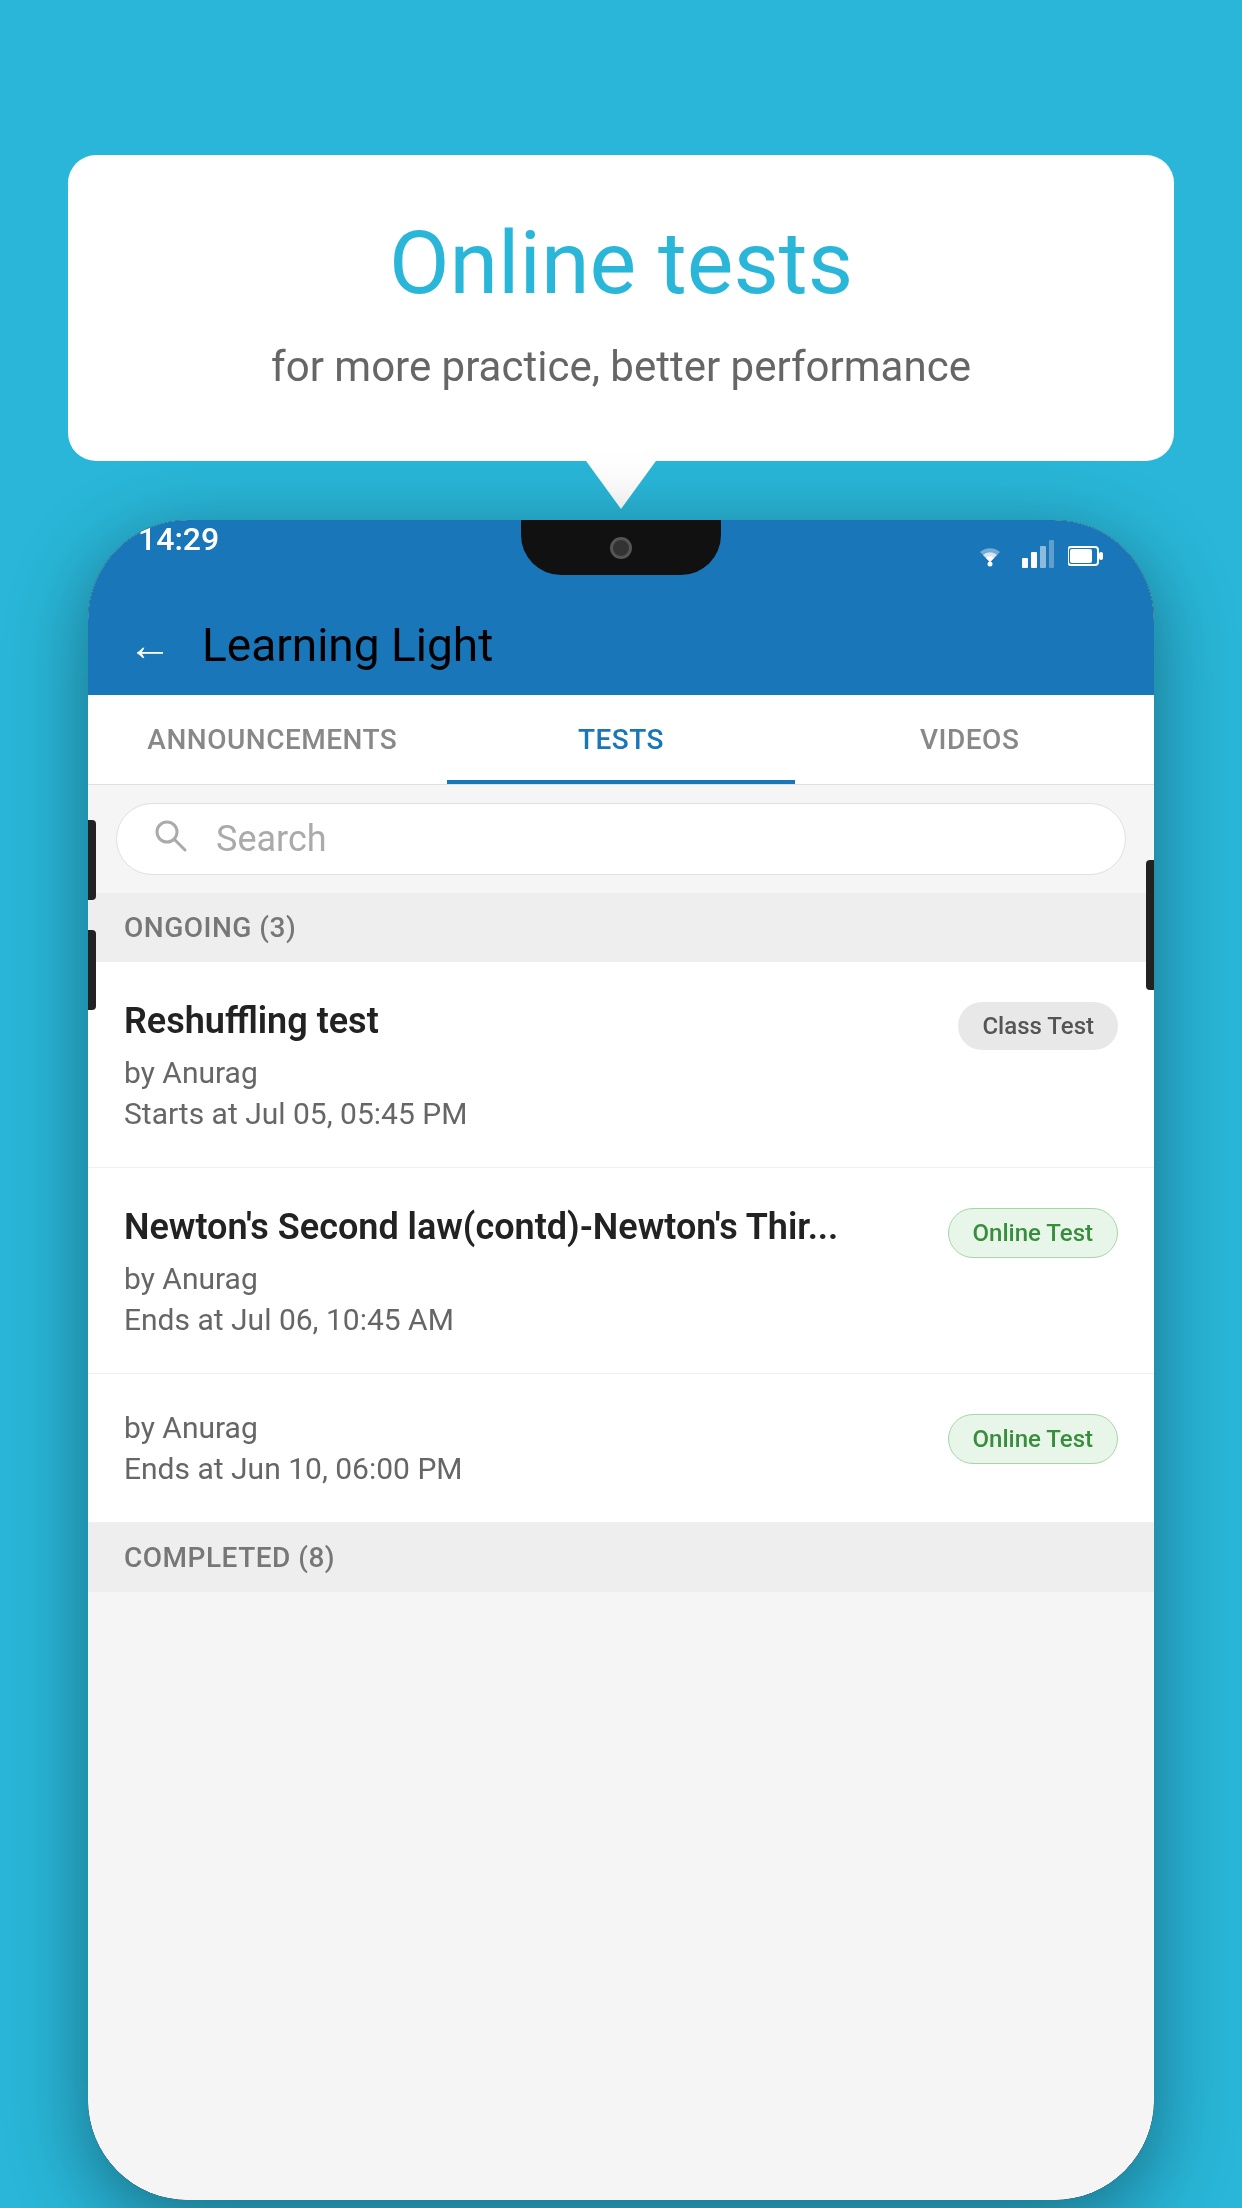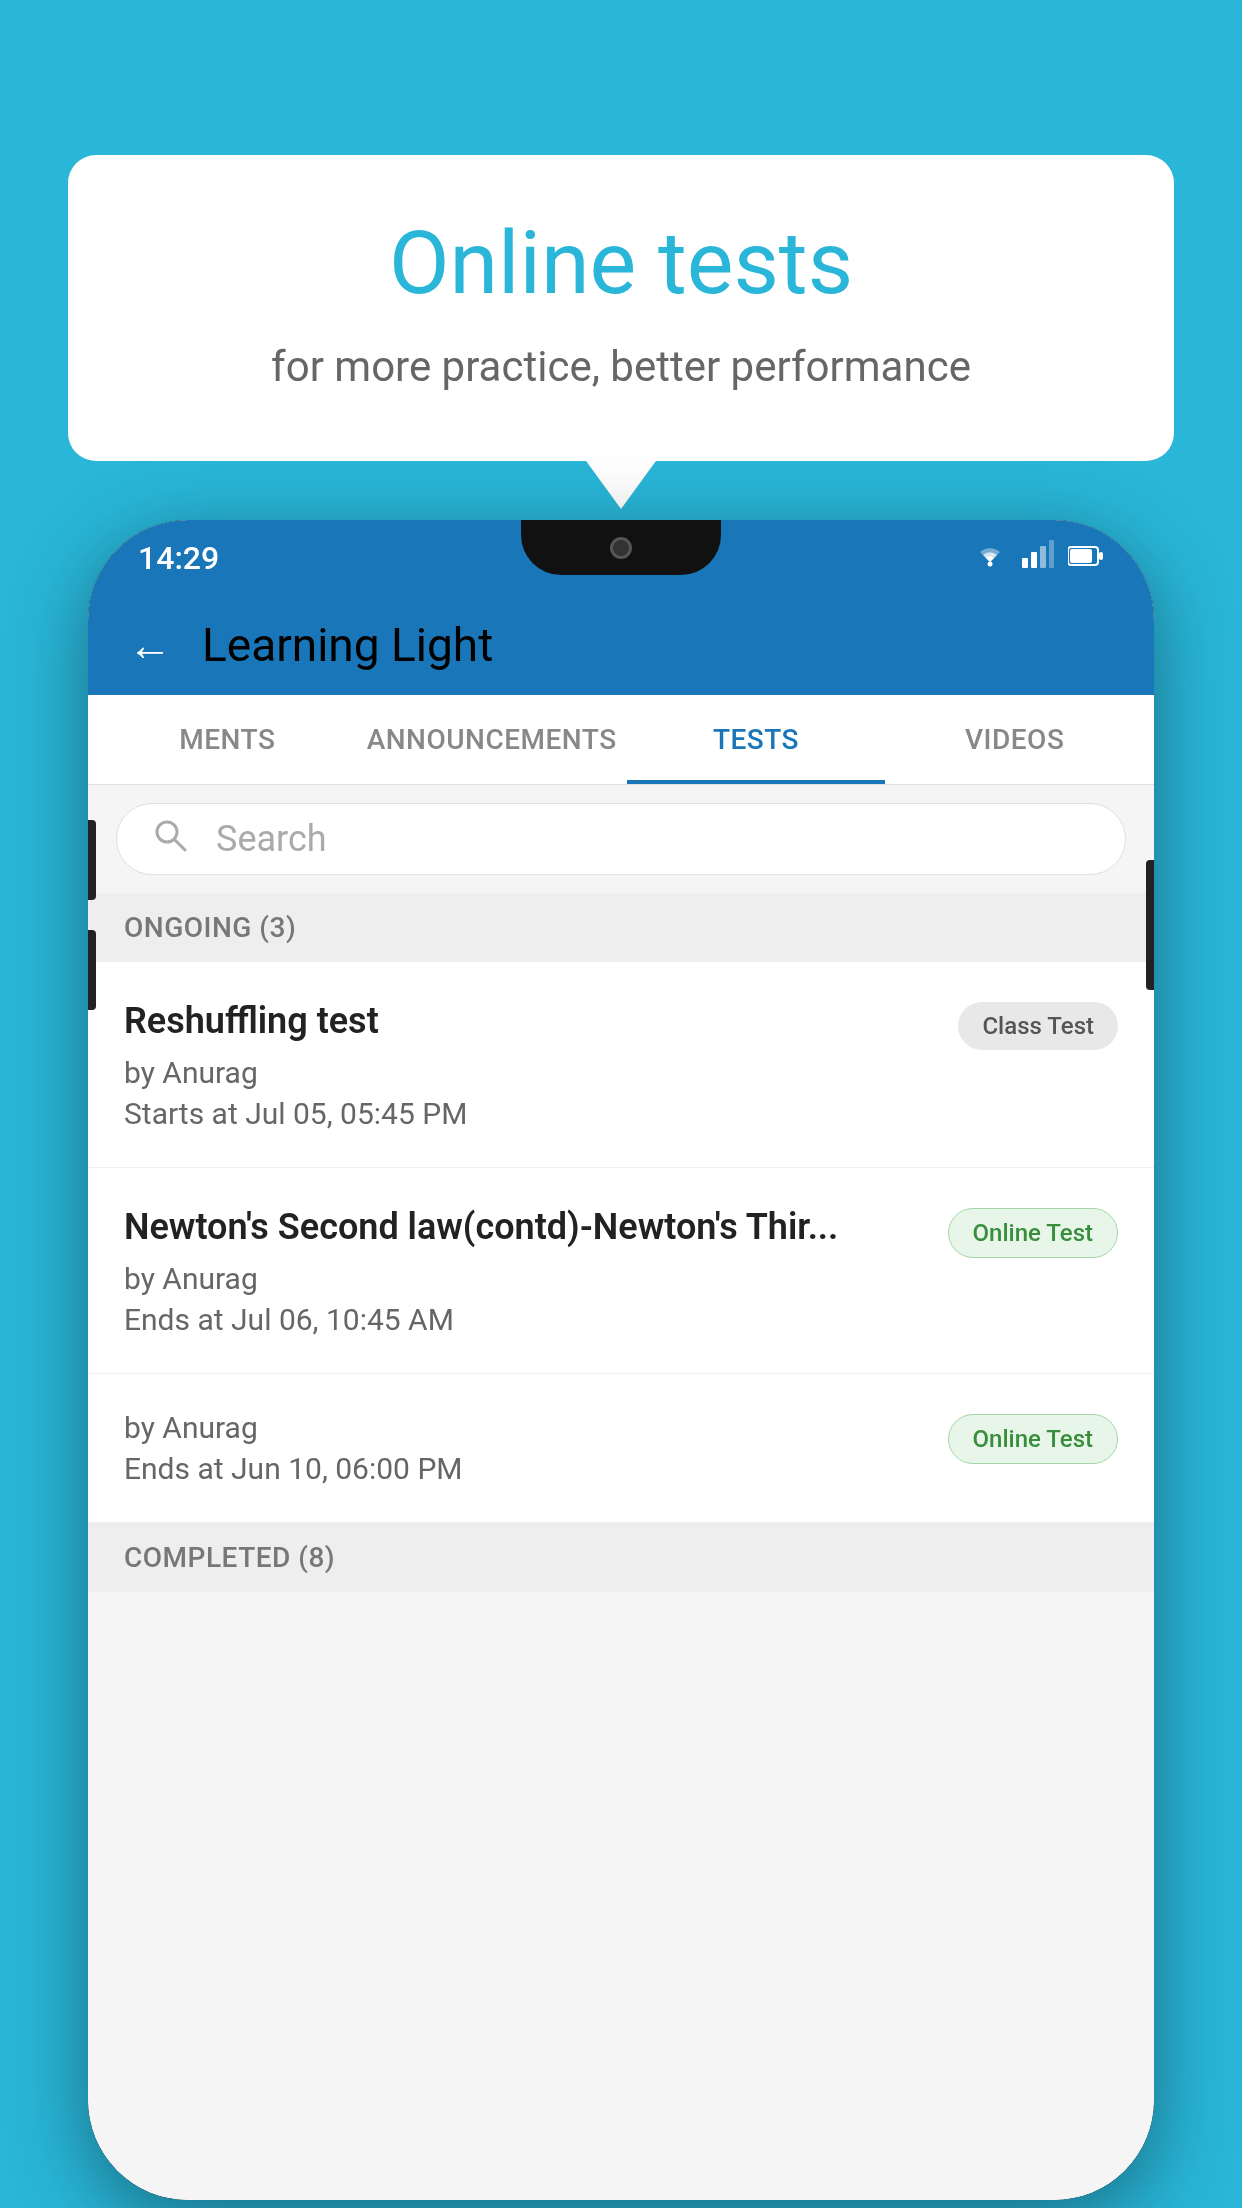--- a/index.html
+++ b/index.html
@@ -69,21 +69,20 @@
       padding: 0;
       box-shadow: 0 20px 80px rgba(0,0,0,0.4);
       overflow: hidden;
     }
 
     
     .phone-status-bar {
       background: #1976B8;
       height: 75px;
       display: flex;
-      align-items: center;
       justify-content: space-between;
       padding: 0 50px;
       position: relative;
     }
 
     .status-time {
       color: #fff;
       font-size: 32px;
       font-weight: 500;
     }
@@ -401,23 +400,20 @@
         </span>
       </div>
     </div>
 
     <div class="app-header">
       <span class="back-arrow">←</span>
       <span class="app-title">Learning Light</span>
     </div>
 
     <div class="tabs-bar">
-      <div class="tab-item">
-        <span>MENTS</span>
-      </div>
       <div class="tab-item">
         <span>ANNOUNCEMENTS</span>
       </div>
       <div class="tab-item active">
         <span>TESTS</span>
       </div>
       <div class="tab-item">
         <span>VIDEOS</span>
       </div>
     </div>

